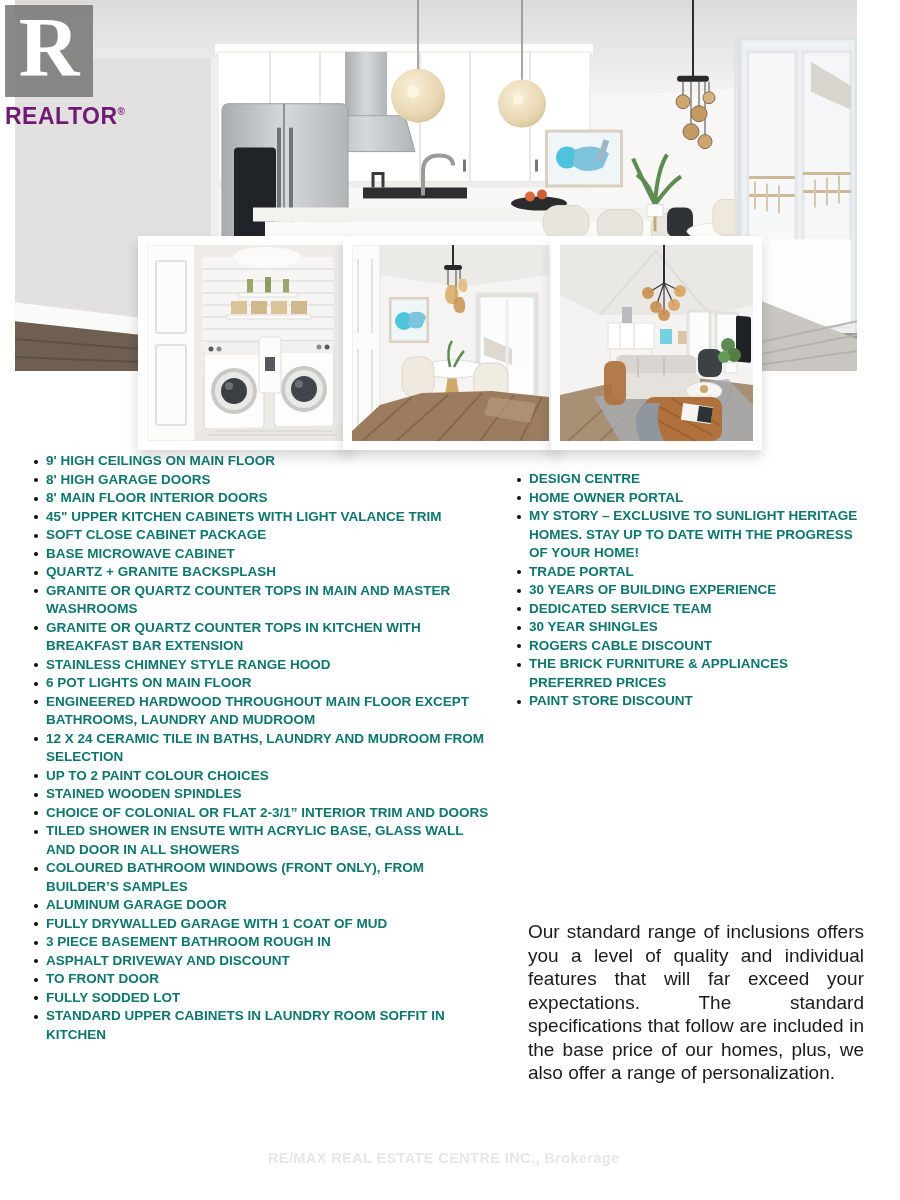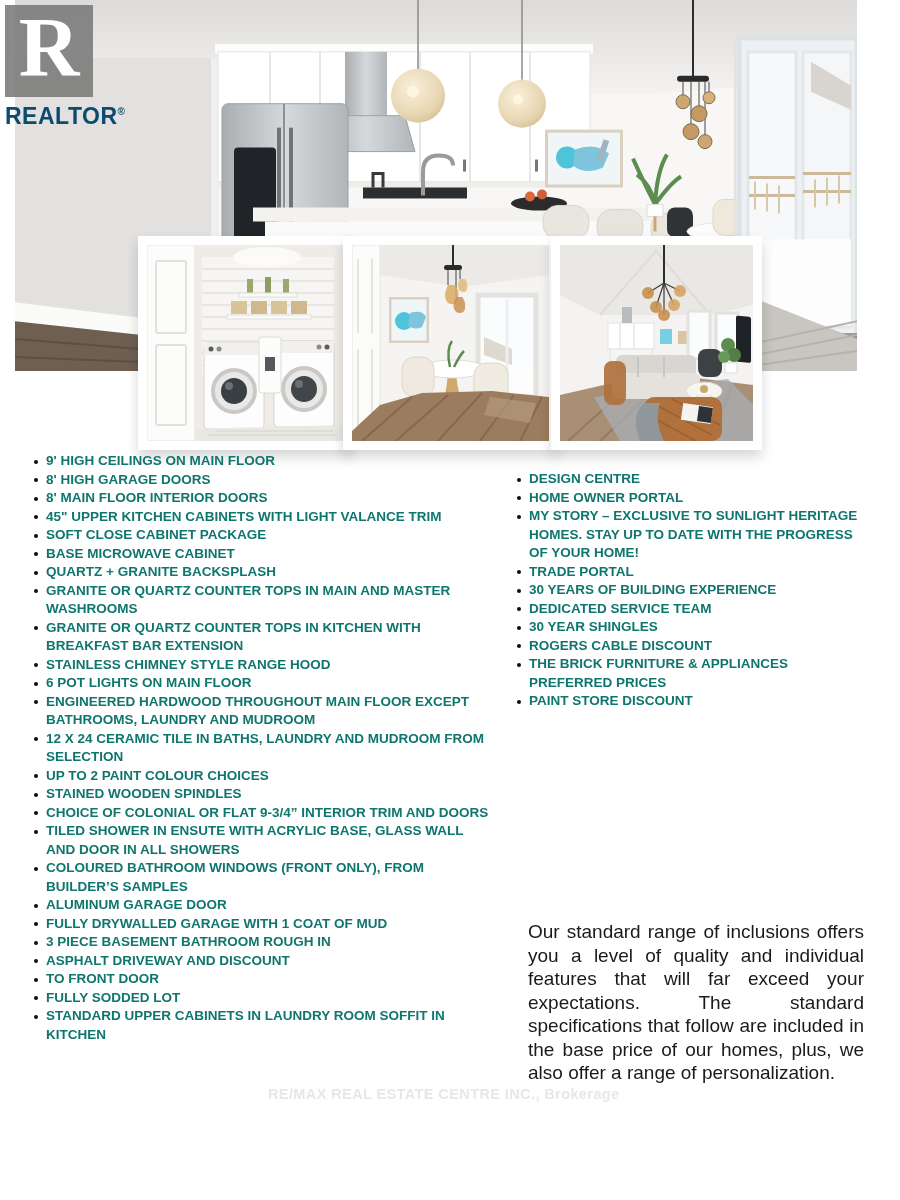--- a/index.html
+++ b/index.html
@@ -14,40 +14,40 @@
   .frame1{left:138px;top:236px;}
   .frame2{left:343px;top:236px;}
   .frame3{left:551px;top:236px;}
 
   
   .realtor-logo{position:absolute;left:5px;top:5px;width:120px;z-index:5;}
   .logo-box{width:88px;height:92px;background:rgba(117,117,117,.85);position:relative;}
   .logo-r{position:absolute;left:50%;top:50%;transform:translate(-50%,-54%);
           font-size:84px;font-weight:700;color:#fff;line-height:1;
           font-family:"Liberation Serif", serif;}
-  .logo-word{margin-top:6px;font-size:23px;font-weight:600;color:#0c4a6e;
+  .logo-word{margin-top:6px;font-size:23px;font-weight:600;color:#701a75;
              letter-spacing:.5px;white-space:nowrap;}
   .logo-word .reg{font-size:10px;vertical-align:super;}
 
   
   ul.features{list-style:none;margin:0;padding:0;position:absolute;
               font-weight:700;font-size:13.5px;line-height:18.5px;color:#0f766e;}
   ul.features li{position:relative;padding-left:14px;}
   ul.features li::before{content:"";position:absolute;left:2px;top:7.5px;width:4px;height:4px;
               border-radius:50%;background:#0d0d0d;}
   .features-left{left:32px;top:452px;width:462px;}
   .features-right{left:515px;top:470px;width:352px;}
 
   
   .intro{position:absolute;left:528px;top:901px;width:336px;
          font-size:19px;line-height:23.5px;color:#1a1a1a;
          text-align:justify;}
 
   
-  .watermark{position:absolute;left:268px;top:1086px;width:400px;
+  .watermark{position:absolute;left:268px;top:1150px;width:400px;
              font-size:14.5px;font-weight:600;color:#e7e7e7;letter-spacing:.4px;
              white-space:nowrap;}
 </style>
 </head>
 <body>
 
 <div class="page">
 
   <div class="main-photo">
     <svg viewBox="0 0 842 372" preserveAspectRatio="none">
@@ -350,21 +350,21 @@
       <li>BASE MICROWAVE CABINET</li>
       <li>QUARTZ + GRANITE BACKSPLASH</li>
       <li>GRANITE OR QUARTZ COUNTER TOPS IN MAIN AND MASTER WASHROOMS</li>
       <li>GRANITE OR QUARTZ COUNTER TOPS IN KITCHEN WITH BREAKFAST BAR EXTENSION</li>
       <li>STAINLESS CHIMNEY STYLE RANGE HOOD</li>
       <li>6 POT LIGHTS ON MAIN FLOOR</li>
       <li>ENGINEERED HARDWOOD THROUGHOUT MAIN FLOOR EXCEPT BATHROOMS, LAUNDRY AND MUDROOM</li>
       <li>12 X 24 CERAMIC TILE IN BATHS, LAUNDRY AND MUDROOM FROM SELECTION</li>
       <li>UP TO 2 PAINT COLOUR CHOICES</li>
       <li>STAINED WOODEN SPINDLES</li>
-      <li>CHOICE OF COLONIAL OR FLAT 9-3/4” INTERIOR TRIM AND DOORS</li>
+      <li>CHOICE OF COLONIAL OR FLAT 2-3/1” INTERIOR TRIM AND DOORS</li>
       <li>TILED SHOWER IN ENSUTE WITH ACRYLIC BASE, GLASS WALL AND DOOR IN ALL SHOWERS</li>
       <li>COLOURED BATHROOM WINDOWS (FRONT ONLY), FROM BUILDER’S SAMPLES</li>
       <li>ALUMINUM GARAGE DOOR</li>
       <li>FULLY DRYWALLED GARAGE WITH 1 COAT OF MUD</li>
       <li>3 PIECE BASEMENT BATHROOM ROUGH IN</li>
       <li>ASPHALT DRIVEWAY AND DISCOUNT</li>
       <li>TO FRONT DOOR</li>
       <li>FULLY SODDED LOT</li>
       <li>STANDARD UPPER CABINETS IN LAUNDRY ROOM SOFFIT IN KITCHEN</li>
     </ul>

